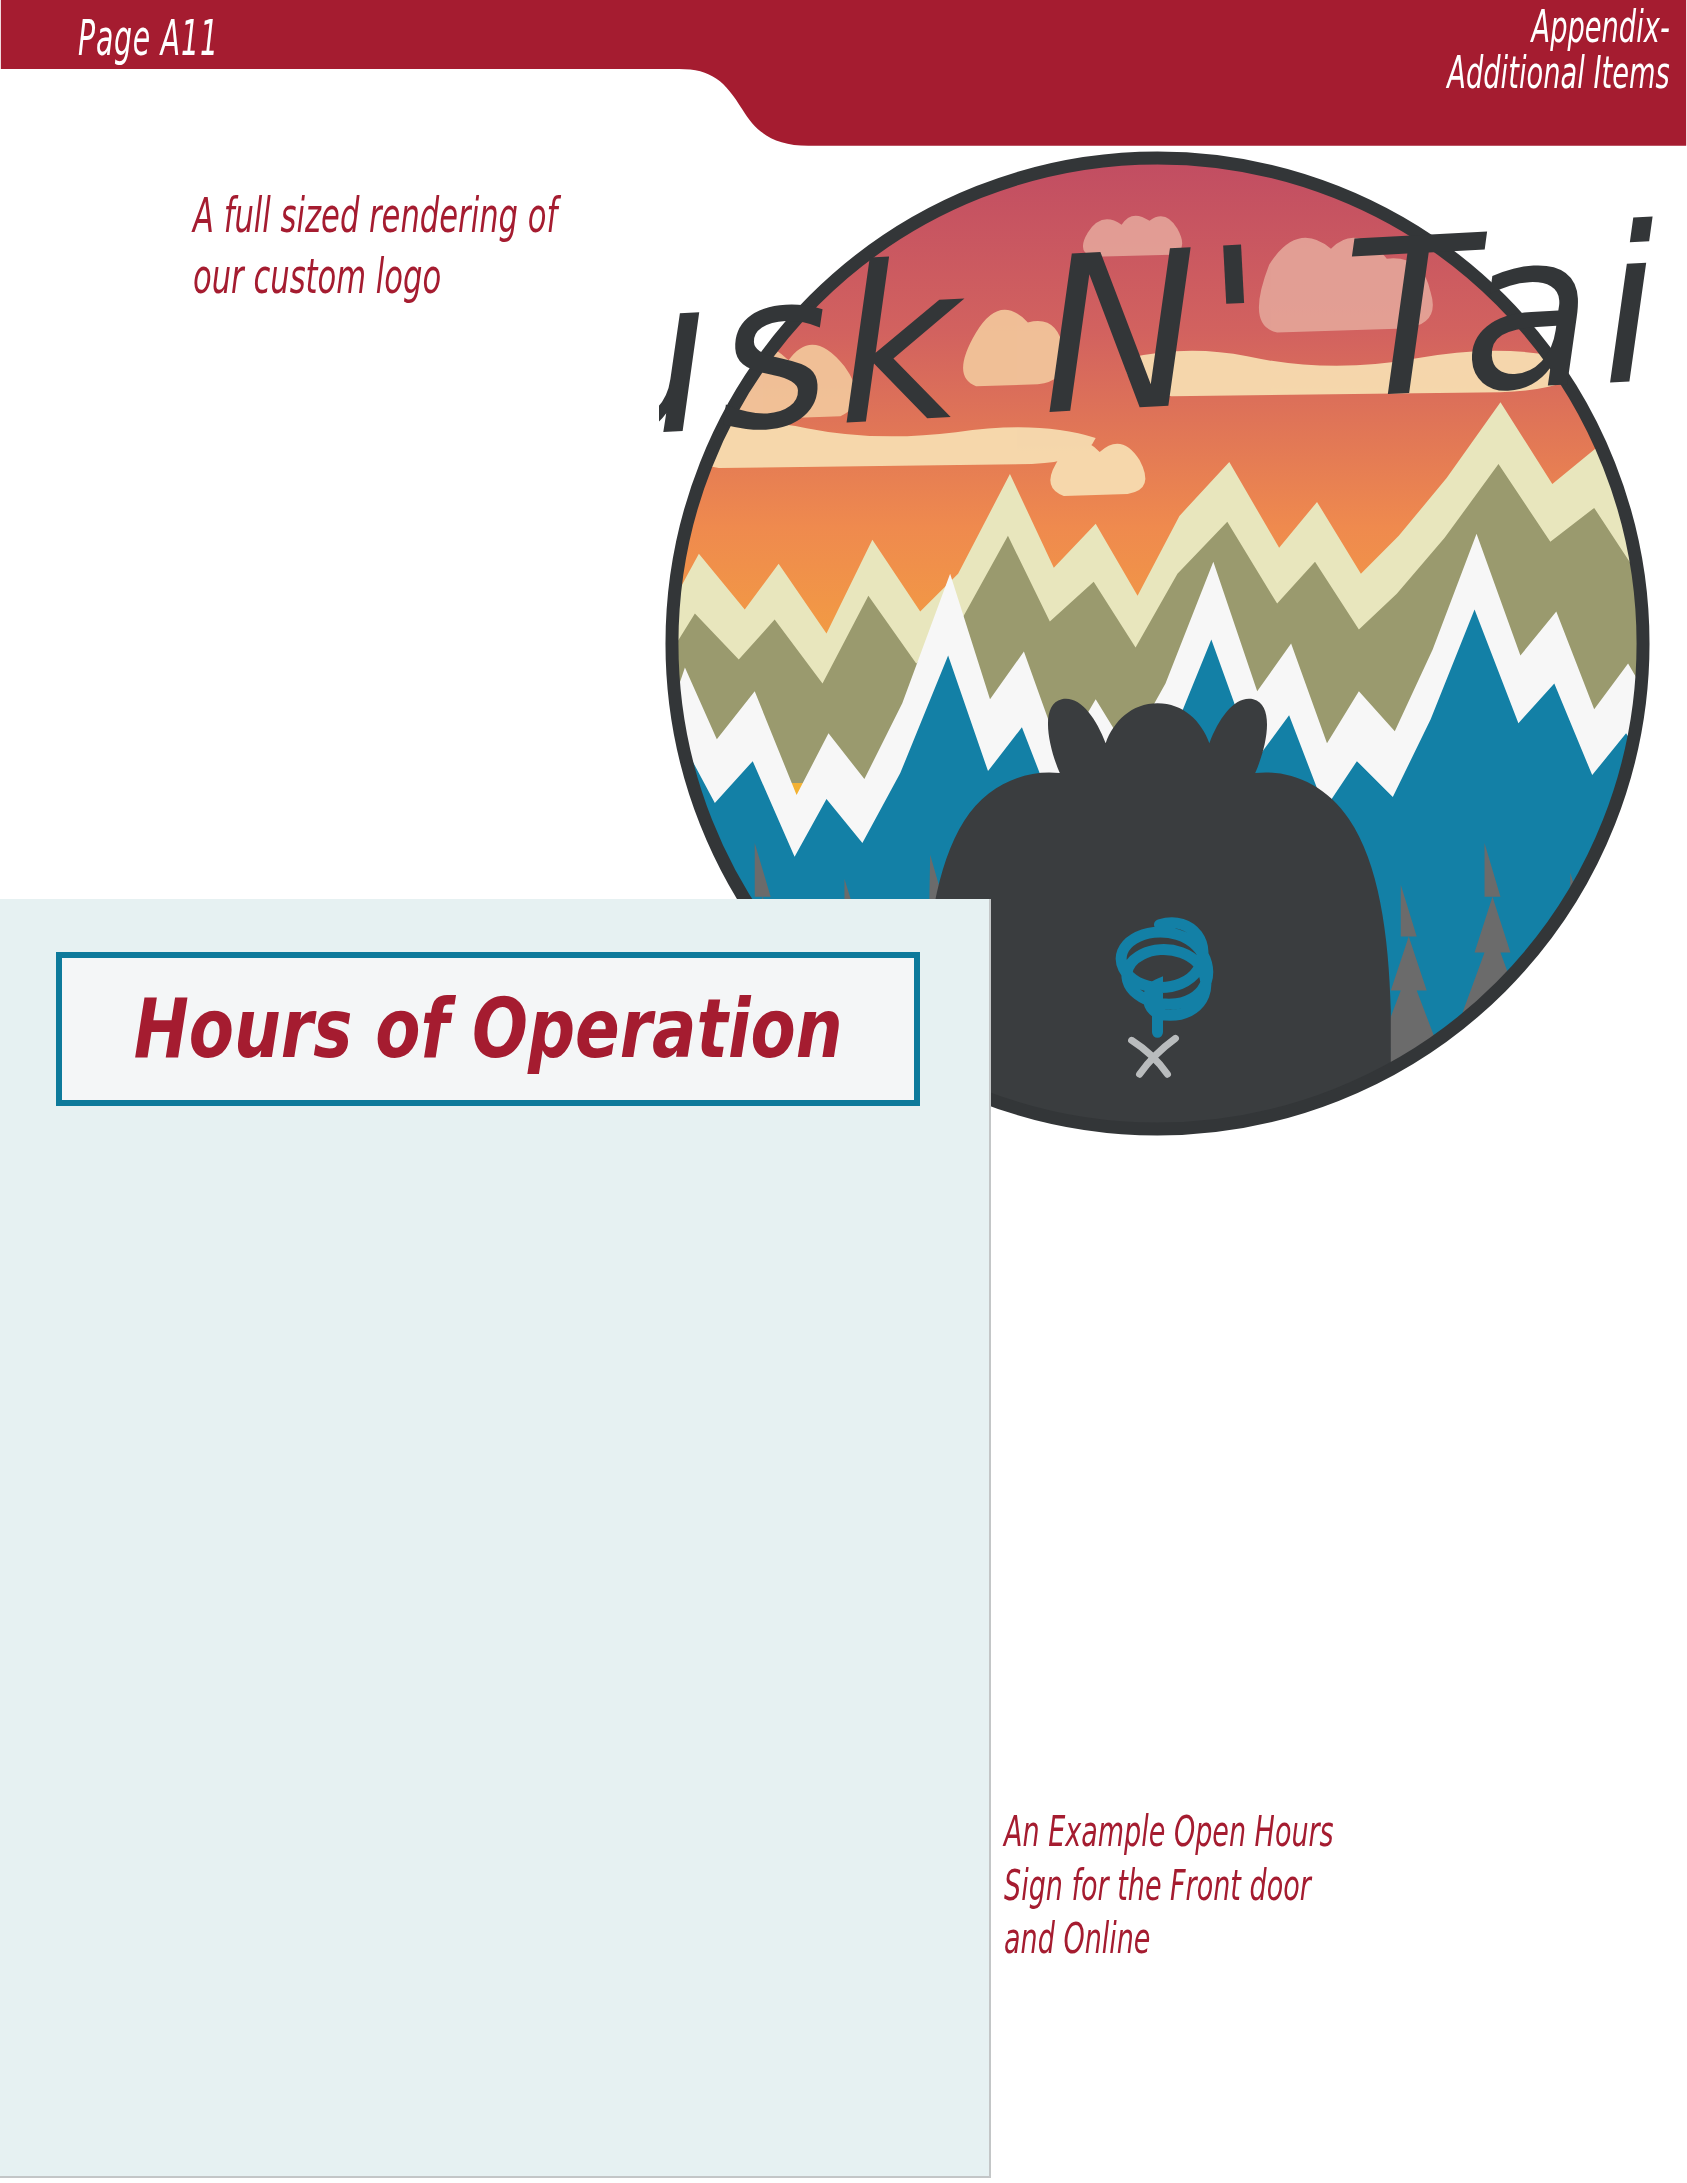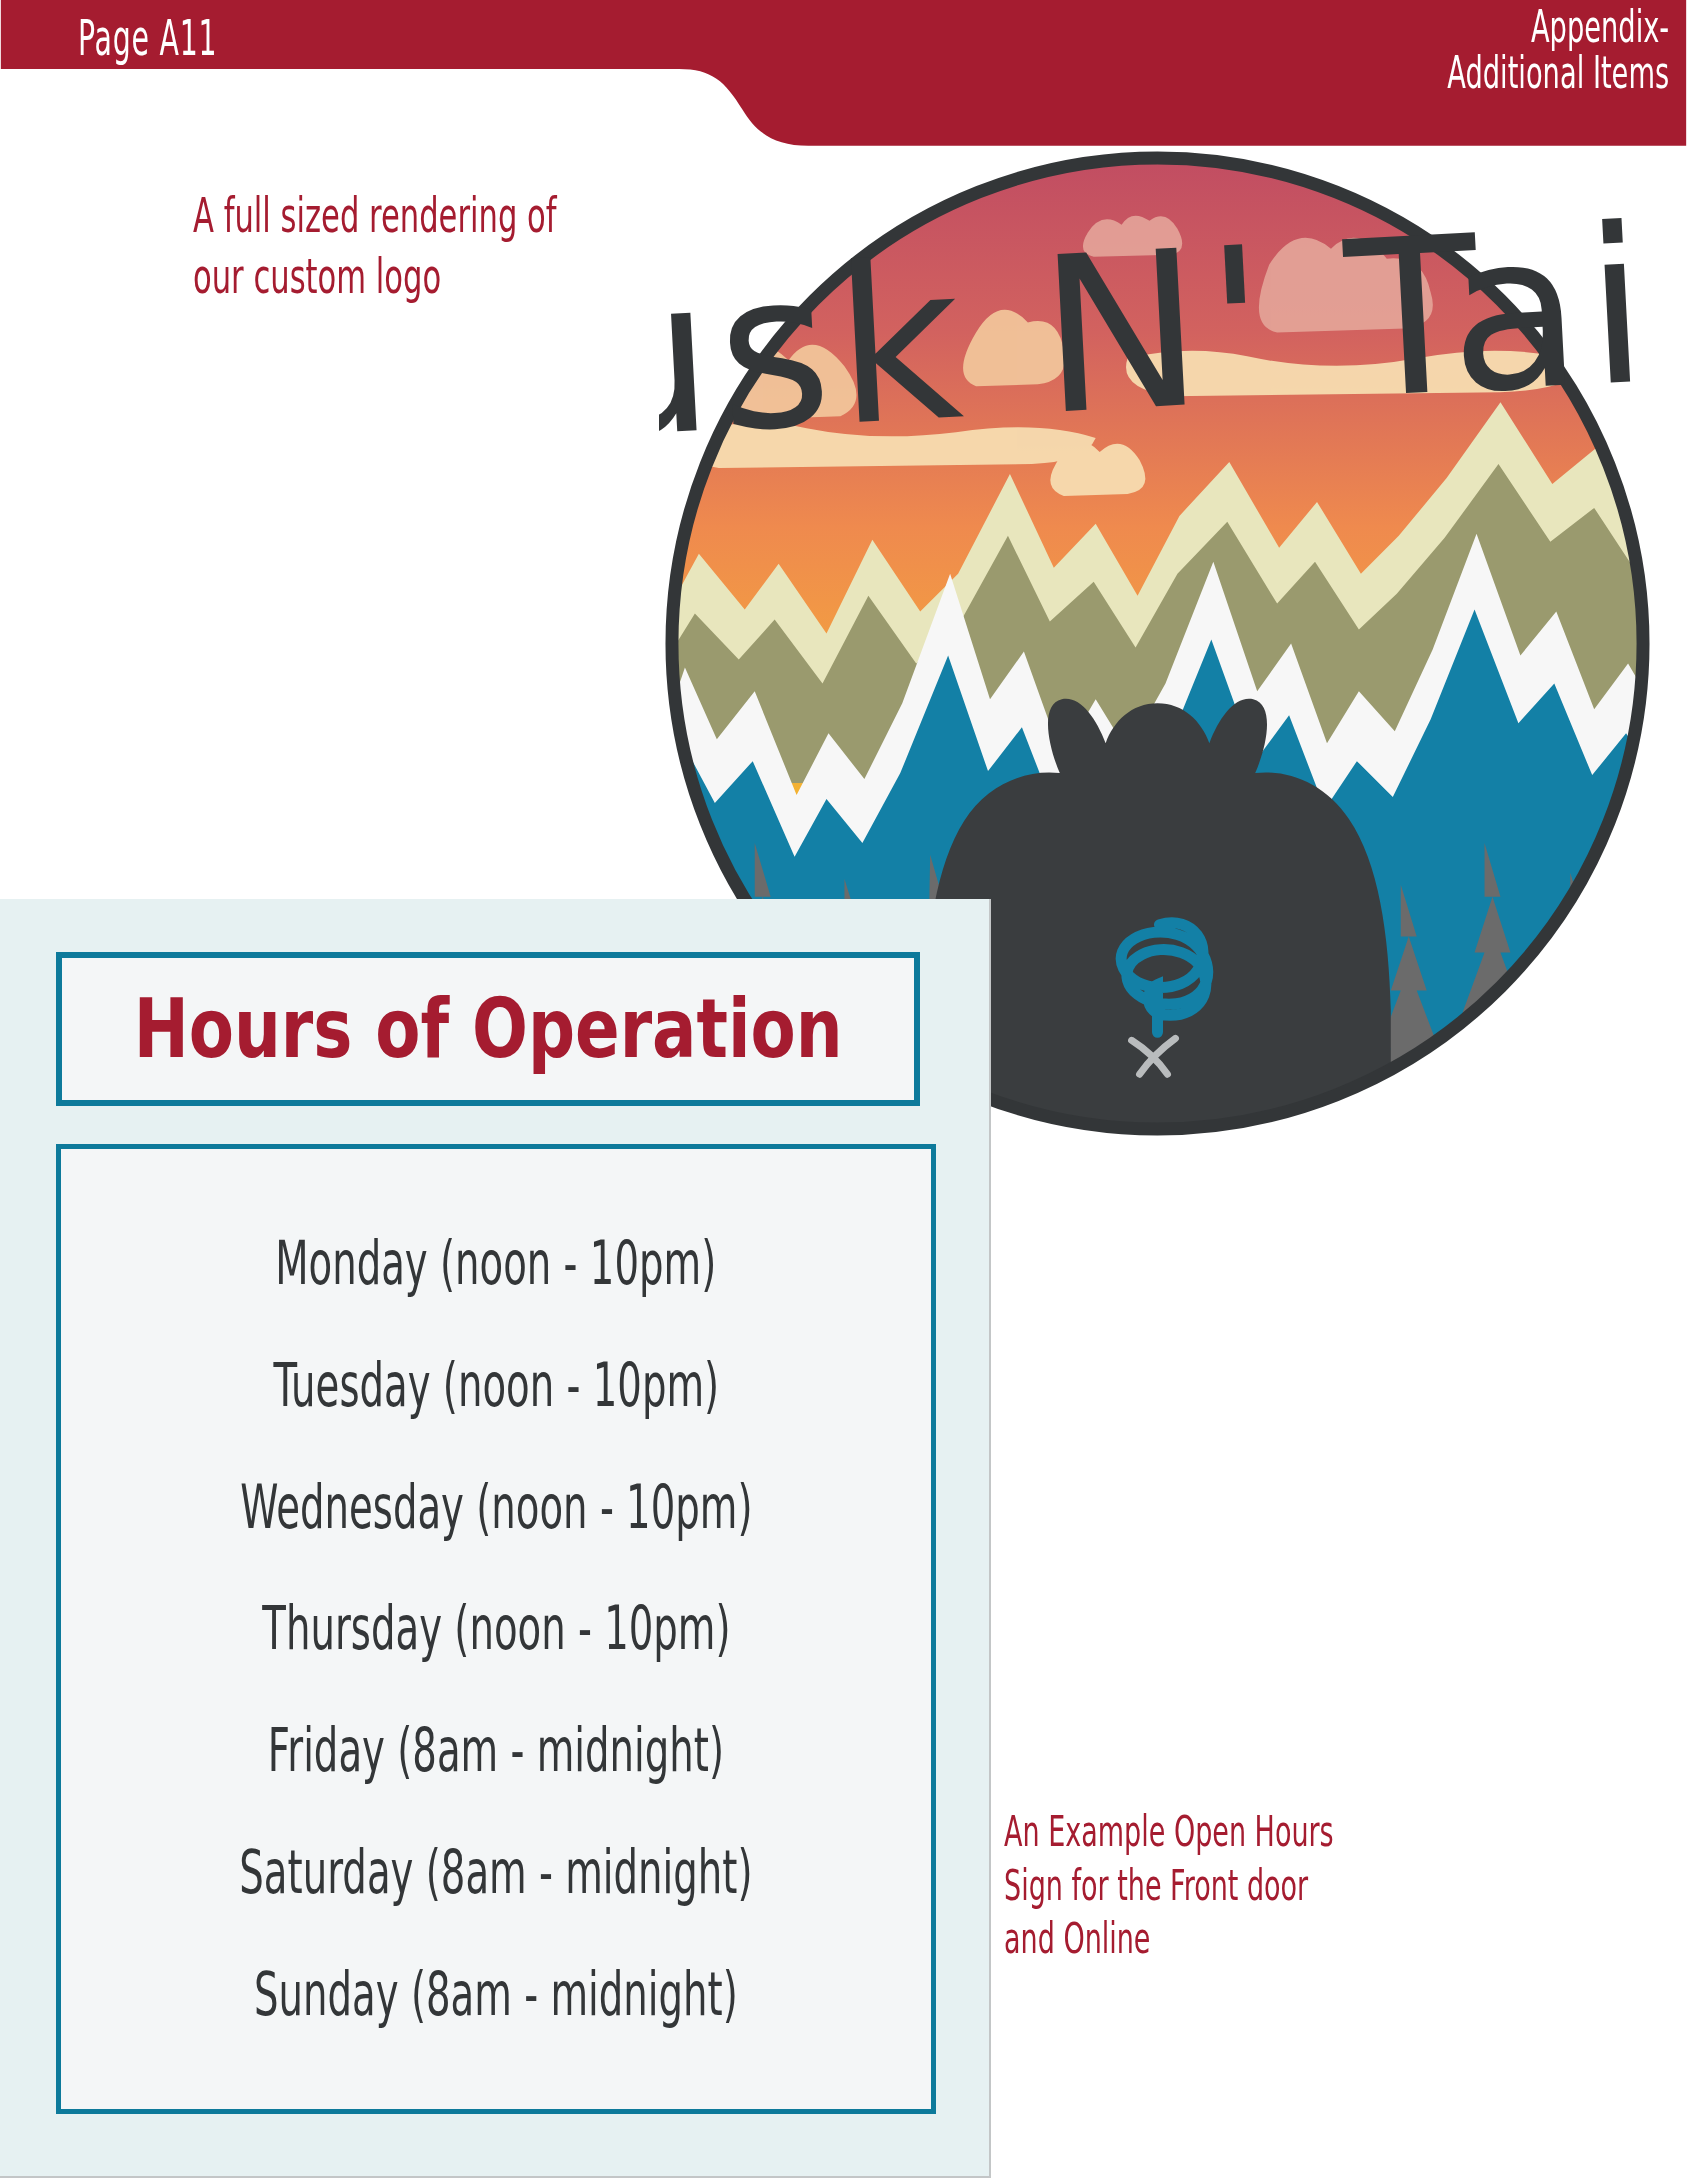--- a/index.html
+++ b/index.html
@@ -9,20 +9,21 @@
   }
   body {
     font-family: "DejaVu Sans", sans-serif;
   }
   #page {
     position: relative;
     width: 1687px;
     height: 2183px;
     background: #ffffff;
     overflow: hidden;
+    font-style: italic;
   }
 
   
   .header-band {
     position: absolute;
     left: 0; top: 0;
     width: 1687px;
     height: 158px;
     pointer-events: none;
   }
@@ -290,29 +291,20 @@
       <text class="logo-title-text" x="500" y="262" text-anchor="middle" transform="rotate(-3 500 262)">Tusk N' Tails</text>
     </svg>
   </div>
 
   <div class="hours-panel"></div>
 
   <div class="hours-title-box">
     <span class="hours-title-text">Hours of Operation</span>
   </div>
 
-  <div class="hours-list-box">
-    <div class="hours-row">Monday (noon - 10pm)</div>
-    <div class="hours-row">Tuesday (noon - 10pm)</div>
-    <div class="hours-row">Wednesday (noon - 10pm)</div>
-    <div class="hours-row">Thursday (noon - 10pm)</div>
-    <div class="hours-row">Friday (8am - midnight)</div>
-    <div class="hours-row">Saturday (8am - midnight)</div>
-    <div class="hours-row">Sunday (8am - midnight)</div>
-  </div>
 
   <div class="caption-red" id="caption-sign">
     <div>An Example Open Hours</div>
     <div>Sign for the Front door</div>
     <div>and Online</div>
   </div>
 
 </div>
 
 

